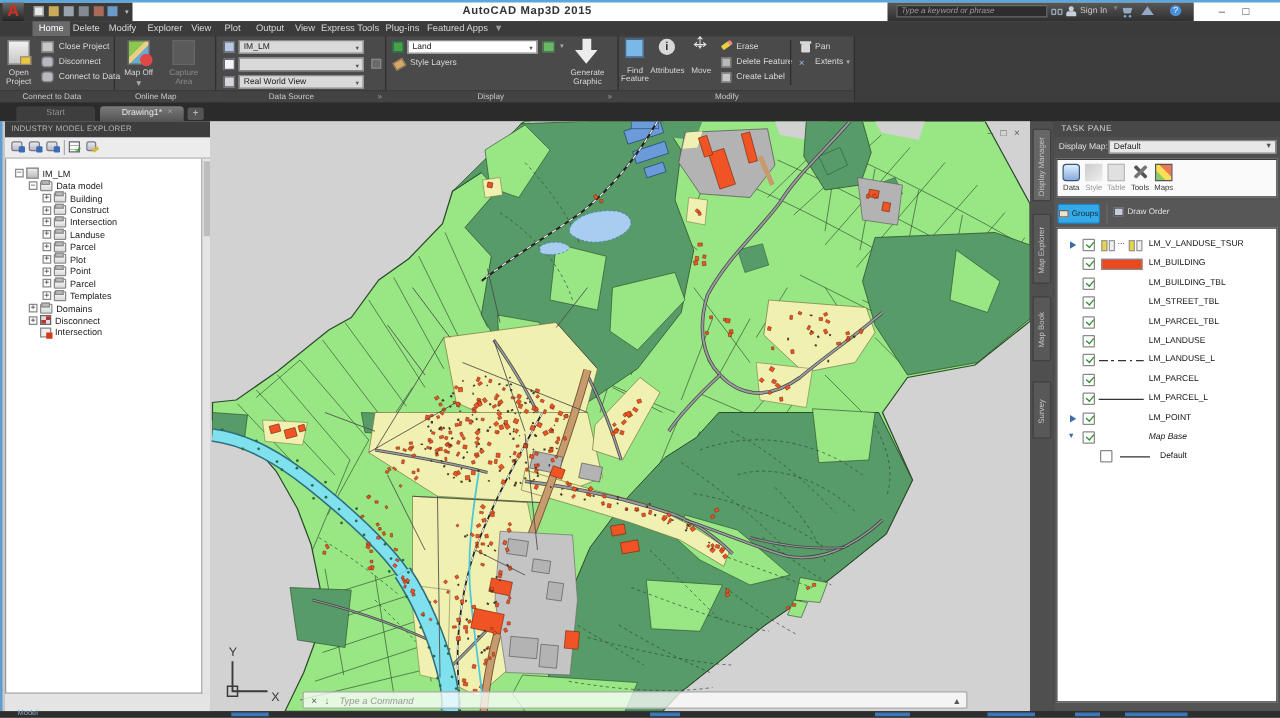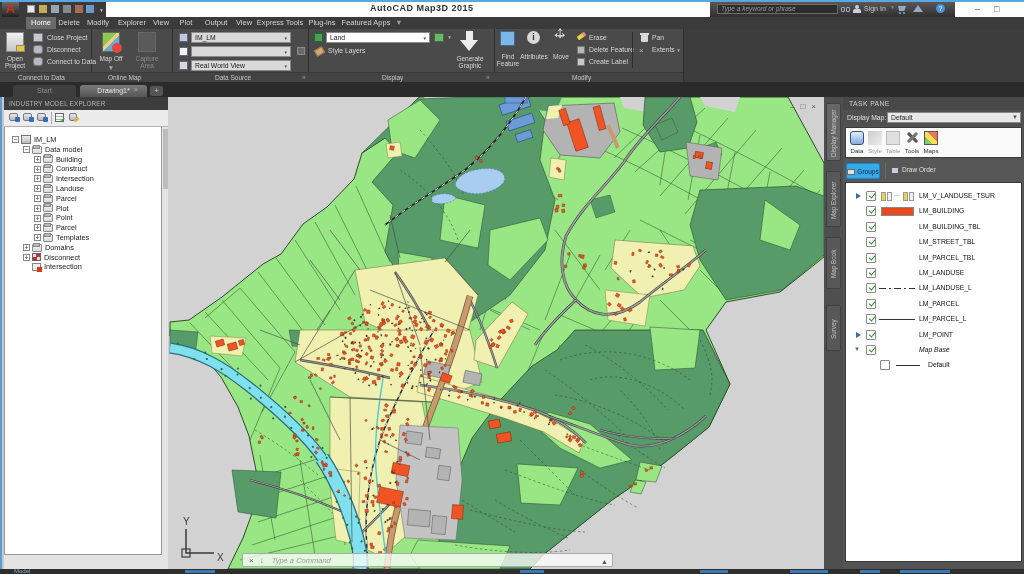--- a/index.html
+++ b/index.html
@@ -72,21 +72,21 @@
 .redic:before { content:""; position:absolute; right:-2px; bottom:-2px; width:5px; height:5px; background:#d43a1a; }
 .rootic { display:inline-block; width:10px; height:9px; background:linear-gradient(#eee,#bbb); border:1px solid #777;
   vertical-align:middle; margin-right:3px; }
 .tlbl { font-size:7.3px; color:#1a1a1a; vertical-align:middle; }
 .lpic { position:absolute; top:3px; width:10px; height:10px; }
 
 
 #maparea { left:168px; top:97px; width:656px; height:472px; background:#d2d2d2; overflow:hidden; }
 #mapctl { left:622px; top:5px; color:#5a5a5a; font-size:8px; letter-spacing:6px; position:absolute; }
 #ucs { position:absolute; left:10px; top:418px; width:50px; height:48px; }
-#cmdline { position:absolute; left:74px; top:456px; width:371px; height:14px; background:rgba(255,255,255,0.75);
+#cmdline { position:absolute; left:74px; top:456px; width:532px; height:14px; background:rgba(255,255,255,0.75);
   border:1px solid #aaa; border-radius:2px; font-size:7.5px; color:#888; line-height:13px; }
 #cmdline .cic { color:#333; margin-left:6px; font-size:8px; }
 #cmdtxt { font-style:italic; color:#999; margin-left:8px; }
 #cmdup { position:absolute; right:4px; top:1px; color:#555; font-size:7px; }
 
 
 #vstrip { left:824px; top:97px; width:19px; height:472px; background:#4f4f4f; }
 .vtab { position:absolute; left:2px; width:15px; background:#585858; border:1px solid #404040; border-radius:0 2px 2px 0; }
 .vtab span { display:block; width:15px; writing-mode:vertical-rl; transform:rotate(180deg); font-size:6.3px;
   color:#c5c5c5; white-space:nowrap; text-align:center; }

